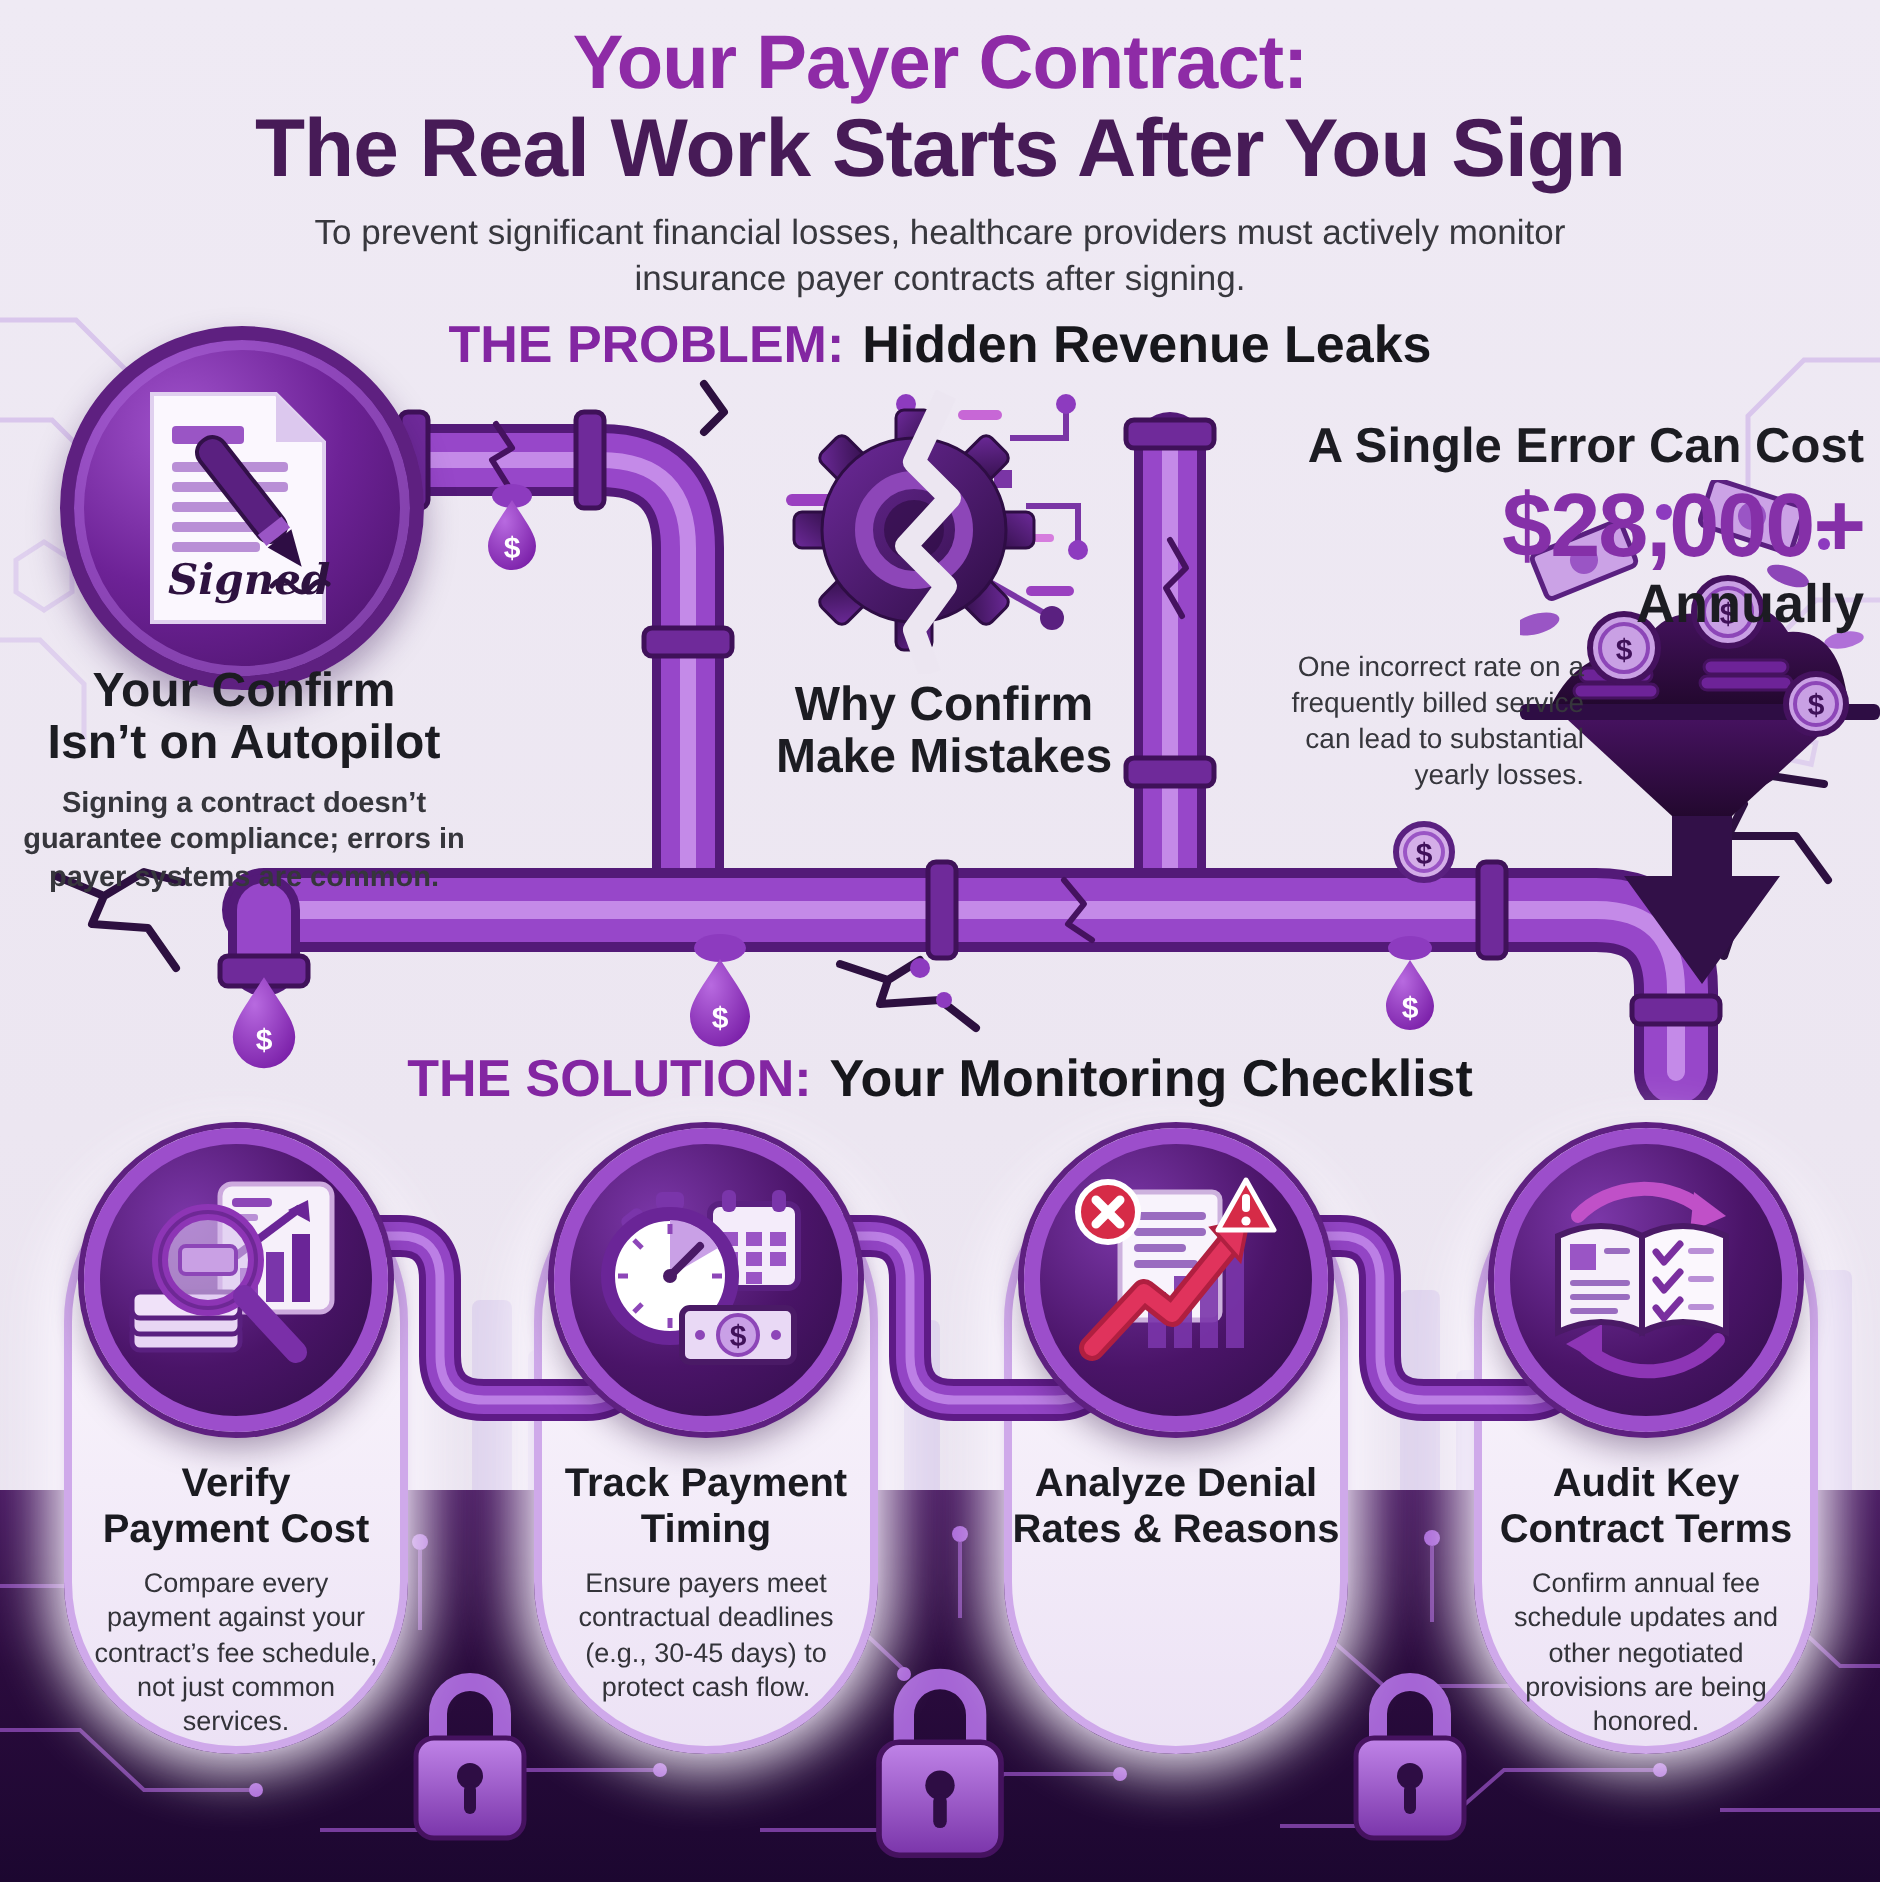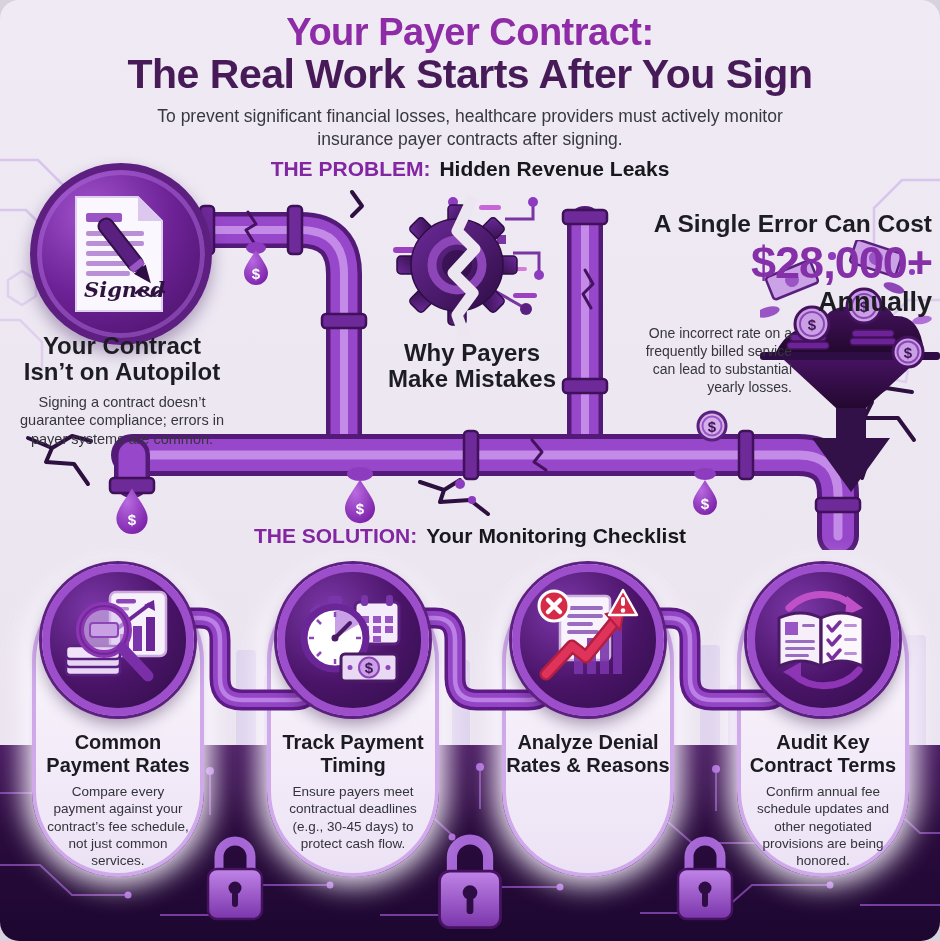--- a/index.html
+++ b/index.html
@@ -1,26 +1,26 @@
 <!DOCTYPE html>
 <html><head>
 <meta charset="utf-8">
 <style>
   html,body{margin:0;padding:0;background:#d8d2de;}
   .canvas{position:relative;width:940px;height:941px;overflow:hidden;
     background:linear-gradient(180deg,#efeaf4 0%,#ece6f1 60%,#e9e2ef 100%);
-    font-family:"Liberation Sans","DejaVu Sans",sans-serif;color:#1f1f24;border-radius:19px;}
+    font-family:"Liberation Sans","DejaVu Sans",sans-serif;color:#1f1f24;}
   svg{display:block}
   
   .hdr{position:absolute;top:12px;left:0;width:100%;text-align:center;z-index:5}
   .t1{font-size:38px;font-weight:800;color:#8e2ba6;line-height:1.08;letter-spacing:-.5px}
   .t2{font-size:41px;font-weight:800;color:#471b57;line-height:1.05;letter-spacing:-.5px}
   .sub{width:650px;margin:9px auto 0;font-size:17.5px;line-height:1.32;color:#38383e;font-weight:500}
   
-  .sec-head{position:absolute;width:100%;text-align:center;font-size:21px;font-weight:800;z-index:6}
+  .sec-head{position:absolute;width:100%;text-align:center;font-size:26px;font-weight:800;z-index:6}
   .sec-head .lbl{color:#8326a2;margin-right:9px}
   .sec-head .rest{color:#17171c}
   
   .problem{position:absolute;top:150px;left:0;width:940px;height:400px}
   .pipes{position:absolute;top:0;left:0;z-index:1;pointer-events:none}
   .po{stroke:#531a78;stroke-width:42px;fill:none;stroke-linecap:round;stroke-linejoin:round}
   .pm{stroke:#9747c9;stroke-width:32px;fill:none;stroke-linecap:round;stroke-linejoin:round}
   .ph{stroke:#cf9bf0;stroke-width:9px;fill:none;stroke-linecap:round;stroke-linejoin:round;opacity:.8}
   .po2{stroke:#531a78;stroke-width:36px;fill:none;stroke-linecap:round;stroke-linejoin:round}
   .pm2{stroke:#9747c9;stroke-width:27px;fill:none;stroke-linecap:round;stroke-linejoin:round}
@@ -30,21 +30,21 @@
   .crack2{stroke:#45125f;stroke-width:3px;fill:none;stroke-linecap:round;stroke-linejoin:round}
   .goo{fill:#8d3bbf}
   .dtx{fill:#ffffff;font:bold 15px "Liberation Sans",sans-serif;text-anchor:middle}
   .ctx{fill:#3f1159;font:bold 15px "Liberation Sans",sans-serif;text-anchor:middle}
   .contract-circle{position:absolute;left:30px;top:13px;width:168px;height:168px;border-radius:50%;
     background:radial-gradient(circle at 32% 26%,#a052cc 0%,#6d2296 48%,#431060 100%);
     border:7px solid #5e2080;box-shadow:inset 0 0 0 5px rgba(170,100,215,.55),0 8px 16px rgba(50,15,80,.35);
     z-index:2;display:flex;align-items:center;justify-content:center}
   .pr-text{position:absolute;z-index:4;text-align:center}
   .pr-title{font-size:24px;font-weight:800;line-height:1.1;color:#1c1c22}
-  .pr-body{margin:7px auto 0;font-size:14.5px;line-height:1.27;color:#36363c;font-weight:400}
+  .pr-body{margin:7px auto 0;font-size:14.5px;line-height:1.27;color:#36363c;font-weight:700}
   .gear-wrap{position:absolute;left:393px;top:45px;z-index:2}
   .cost{position:absolute;left:622px;top:60px;width:310px;z-index:3;text-align:right}
   .cost-t{font-size:24.5px;font-weight:800;color:#1c1c22}
   .cost-a{font-size:45px;font-weight:800;color:#8530a8;line-height:1.02;margin-top:2px;letter-spacing:-1px}
   .cost-p{font-size:27px;font-weight:700;color:#1c1c22;line-height:1.05;margin-top:2px}
   .cost-b{width:170px;margin-top:9px;font-size:14px;line-height:1.28;color:#36363c;font-weight:400}
   .funnel-wrap{position:absolute;left:760px;top:90px;z-index:2}
   
   .solution{position:absolute;top:555px;left:0;width:940px;height:386px}
   .skybar{position:absolute;background:#ddd0ec;z-index:0;border-radius:4px 4px 0 0;opacity:.9}
@@ -185,21 +185,21 @@
         <g transform="rotate(-38 72 70)">
           <rect x="64" y="18" width="15" height="62" rx="7" fill="#5a2080" stroke="#321048" stroke-width="2"></rect>
           <rect x="64" y="72" width="15" height="7" fill="#9a55c5"></rect>
           <path d="M64,80 h15 l-7.5,18 z" fill="#2e0d44"></path>
         </g>
       </svg>
     </div>
 
     <div class="pr-text" style="left:2px;top:183px;width:240px">
       <div class="pr-title">
-        <div>Your Contract</div>
+        <div>Your Confirm</div>
         <div>Isn’t on Autopilot</div>
       </div>
       <div class="pr-body" style="width:228px">Signing a contract doesn’t guarantee compliance; errors in payer systems are common.</div>
     </div>
 
     <div class="gear-wrap">
       <svg width="158" height="142" viewBox="0 0 158 142">
         <defs>
           <linearGradient id="ggear" x1="0" y1="0" x2="1" y2="1">
             <stop offset="0%" stop-color="#6d2a9a"></stop>
@@ -239,21 +239,21 @@
           <circle r="25" fill="none" stroke="#8d46b8" stroke-width="9"></circle>
           <circle r="15" fill="#2e0d44" opacity=".65"></circle>
         </g>
 
         <path d="M80,2 L64,36 L82,54 L60,78 L80,98 L64,120 L72,142" stroke="#ece6f1" stroke-width="11" fill="none" stroke-linejoin="round"></path>
       </svg>
     </div>
 
     <div class="pr-text" style="left:352px;top:190px;width:240px">
       <div class="pr-title">
-        <div>Why Payers</div>
+        <div>Why Confirm</div>
         <div>Make Mistakes</div>
       </div>
     </div>
 
     <div class="cost">
       <div class="cost-t">A Single Error Can Cost</div>
       <div class="cost-a">$28,000+</div>
       <div class="cost-p">Annually</div>
       <div class="cost-b">One incorrect rate on a frequently billed service can lead to substantial yearly losses.</div>
     </div>
@@ -374,22 +374,22 @@
           <path d="M-16,128 V112 A16,16 0 0 1 16,112 V128" stroke="#a565d5" stroke-width="9" fill="none"></path>
           <rect x="-27" y="124" width="54" height="50" rx="9" fill="url(#glock)" stroke="#45125f" stroke-width="2.5"></rect>
           <circle cx="0" cy="143" r="6.5" fill="#2e0d44"></circle>
             <rect x="-3" y="147" width="6" height="15" rx="3" fill="#2e0d44"></rect>
         </g>
       </svg>
     </div>
 
     <div class="sol-card" style="left:32px">
       <div class="sol-title">
-        <div>Common</div>
-        <div>Payment Rates</div>
+        <div>Verify</div>
+        <div>Payment Cost</div>
       </div>
       <div class="sol-body">Compare every payment against your contract’s fee schedule, not just common services.</div>
     </div>
     <div class="sol-card" style="left:267px">
       <div class="sol-title">
         <div>Track Payment</div>
         <div>Timing</div>
       </div>
       <div class="sol-body">Ensure payers meet contractual deadlines (e.g., 30-45 days) to protect cash flow.</div>
     </div>

